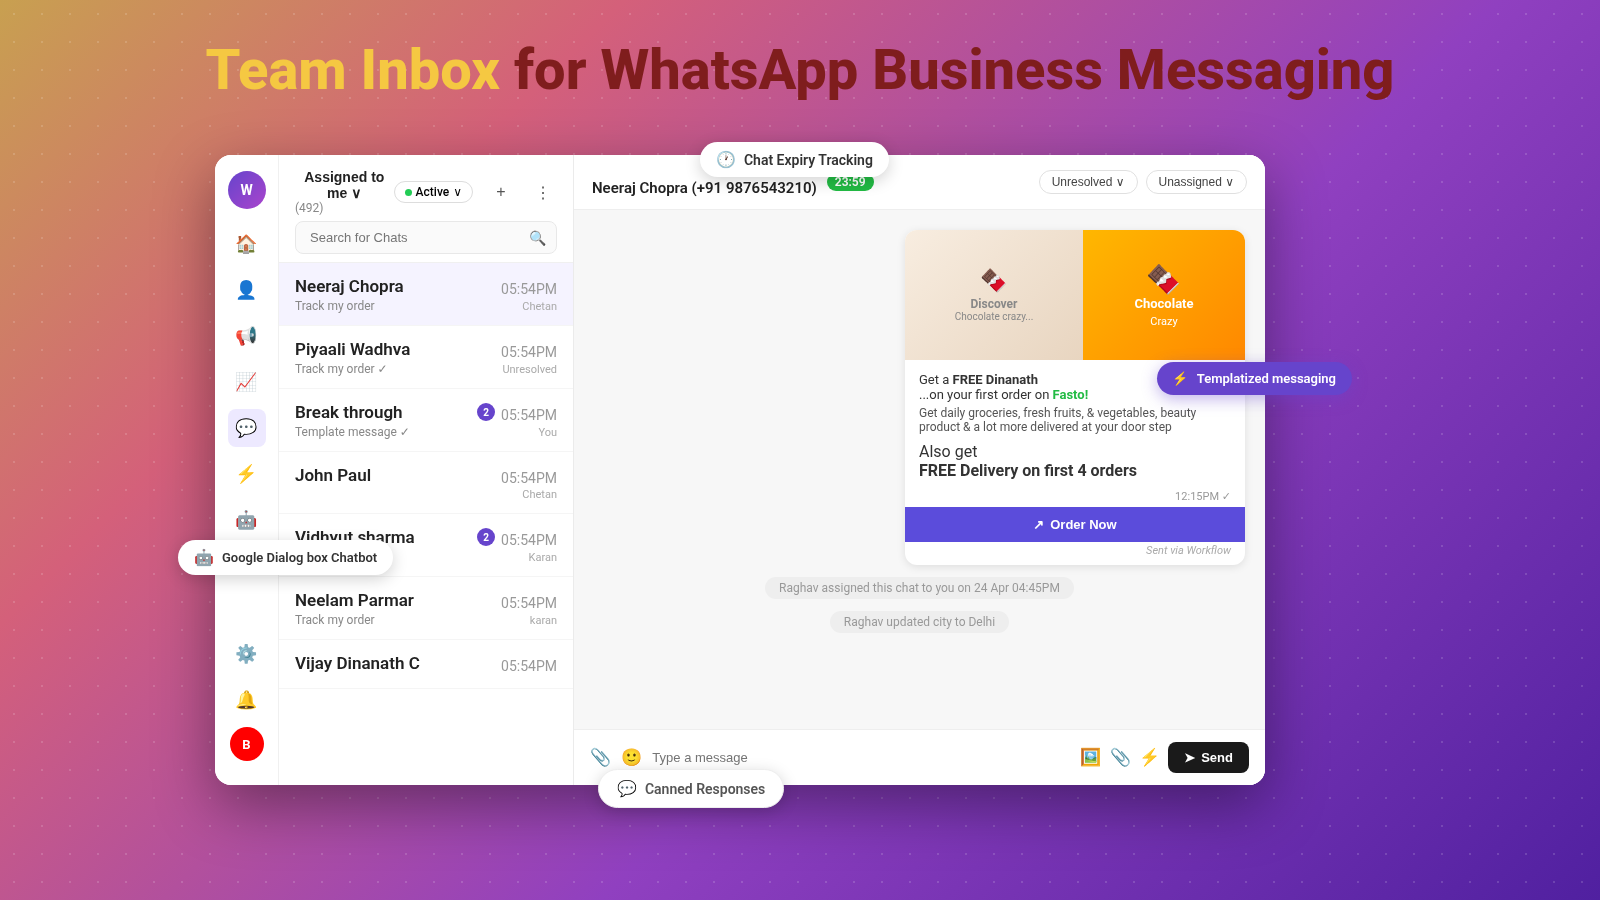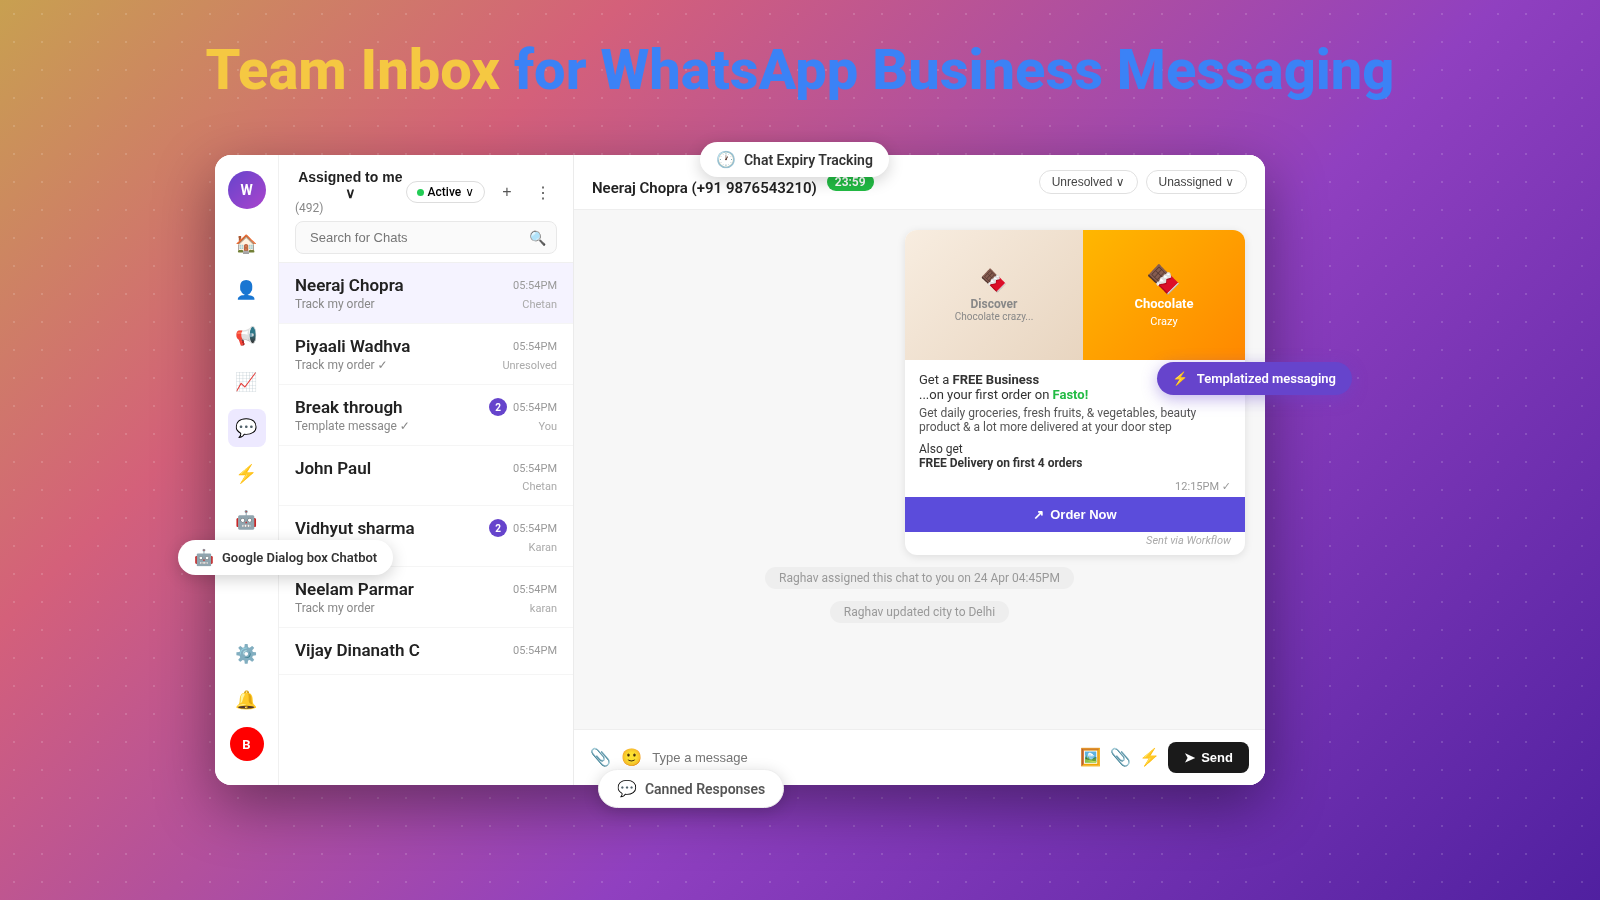--- a/index.html
+++ b/index.html
@@ -28,21 +28,21 @@
       top: 38px;
       left: 0; right: 0;
       text-align: center;
       font-size: 56px;
       font-weight: 800;
       color: white;
       line-height: 1.15;
       z-index: 10;
     }
     .hero-title .yellow { color: #f5c842; }
-    .hero-title .white { color: #3b82f6; }
+    .hero-title .white { color: #7f1d1d; }
 
     
     .app-container {
       position: absolute;
       top: 155px;
       left: 215px;
       width: 1050px;
       height: 630px;
       background: white;
       border-radius: 16px;
@@ -111,21 +111,21 @@
       color: #222;
       cursor: pointer;
       border: none; background: transparent;
     }
     .assigned-count {
       font-size: 12px;
       color: #888;
       display: block;
     }
     .header-actions {
-      display: flex; gap: 8px; align-items: center;
+      display: flex; gap: 14px; align-items: center;
     }
     .status-badge {
       display: flex; align-items: center; gap: 4px;
       border: 1.5px solid #ddd;
       border-radius: 20px;
       padding: 3px 10px;
       font-size: 12px;
       font-weight: 500;
       cursor: pointer;
     }
@@ -177,22 +177,23 @@
       display: flex;
       justify-content: space-between;
       align-items: center;
     }
     .chat-item-name {
       font-size: 17px;
       font-weight: 600;
       color: #222;
     }
     .chat-item-time {
-      font-size: 11px;
+      font-size: 14px;
       color: #999;
+      margin-top: 6px;
     }
     .chat-item-bottom {
       display: flex;
       justify-content: space-between;
       align-items: center;
     }
     .chat-item-msg {
       font-size: 12px;
       color: #888;
     }
@@ -303,21 +304,21 @@
       color: #333;
       margin-bottom: 4px;
     }
     .promo-title strong { font-weight: 700; }
     .promo-subtitle {
       font-size: 12px;
       color: #555;
       margin-bottom: 8px;
     }
     .promo-free-delivery {
-      font-size: 12px;
+      font-size: 16px;
       color: #333;
     }
     .promo-free-delivery strong { font-weight: 700; }
     .promo-footer {
       display: flex;
       justify-content: flex-end;
       align-items: center;
       padding: 4px 14px 4px;
       gap: 4px;
       margin-left: 37px;
@@ -653,21 +654,21 @@
               <div style="text-align:center;color:white;font-weight:700;font-size:13px;padding:8px;">
                 <div style="font-size:28px;">🍫</div>
                 <div>Chocolate</div>
                 <div style="font-size:11px;font-weight:400;margin-top:4px;">Crazy</div>
               </div>
             </div>
           </div>
 
           <div class="promo-body">
             <div class="promo-title">
-              Get a <strong>FREE Business</strong><br>
+              Get a <strong>FREE Dinanath</strong><br>
               <span>...on your first order on</span> <strong style="color:#22bb44;">Fasto!</strong>
             </div>
             <div class="promo-subtitle">Get daily groceries, fresh fruits, &amp; vegetables, beauty product &amp; a lot more delivered at your door step</div>
             <div class="promo-free-delivery">
               <span>Also get</span><br>
               <strong>FREE Delivery on first 4 orders</strong>
             </div>
           </div>
           <div class="promo-footer">
             <span class="promo-time">12:15PM ✓</span>

